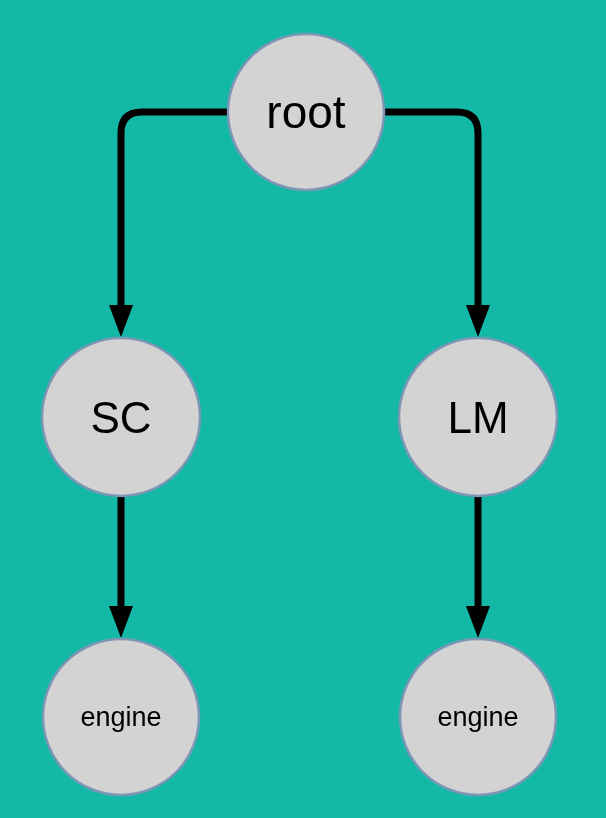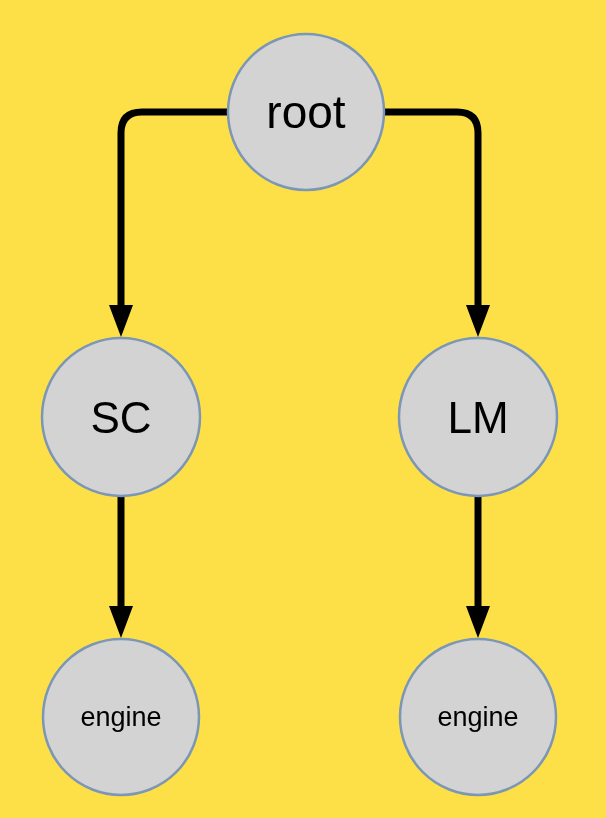--- a/index.html
+++ b/index.html
@@ -49,21 +49,21 @@
     stroke-linejoin: round;
   }
   .arrow-head {
     fill: #000000;
     stroke: none;
   }
 </style>
 </head>
 <body>
 
-<div id="diagram-root" style="background: #fde047;">
+<div id="diagram-root" style="background: #14b8a6;">
   <svg id="graph-svg" viewBox="0 0 606 818" xmlns="http://www.w3.org/2000/svg">
 
     <g>
 
       <g>
         <path class="edge-path" d="M 227 112 L 142 112 Q 121 112 121 133 L 121 307" stroke="#000000" stroke-width="7"></path>
         <path class="arrow-head" d="M 121 337 L 109 305 L 133 305 Z" fill="#000000"></path>
       </g>
 
       <g>

